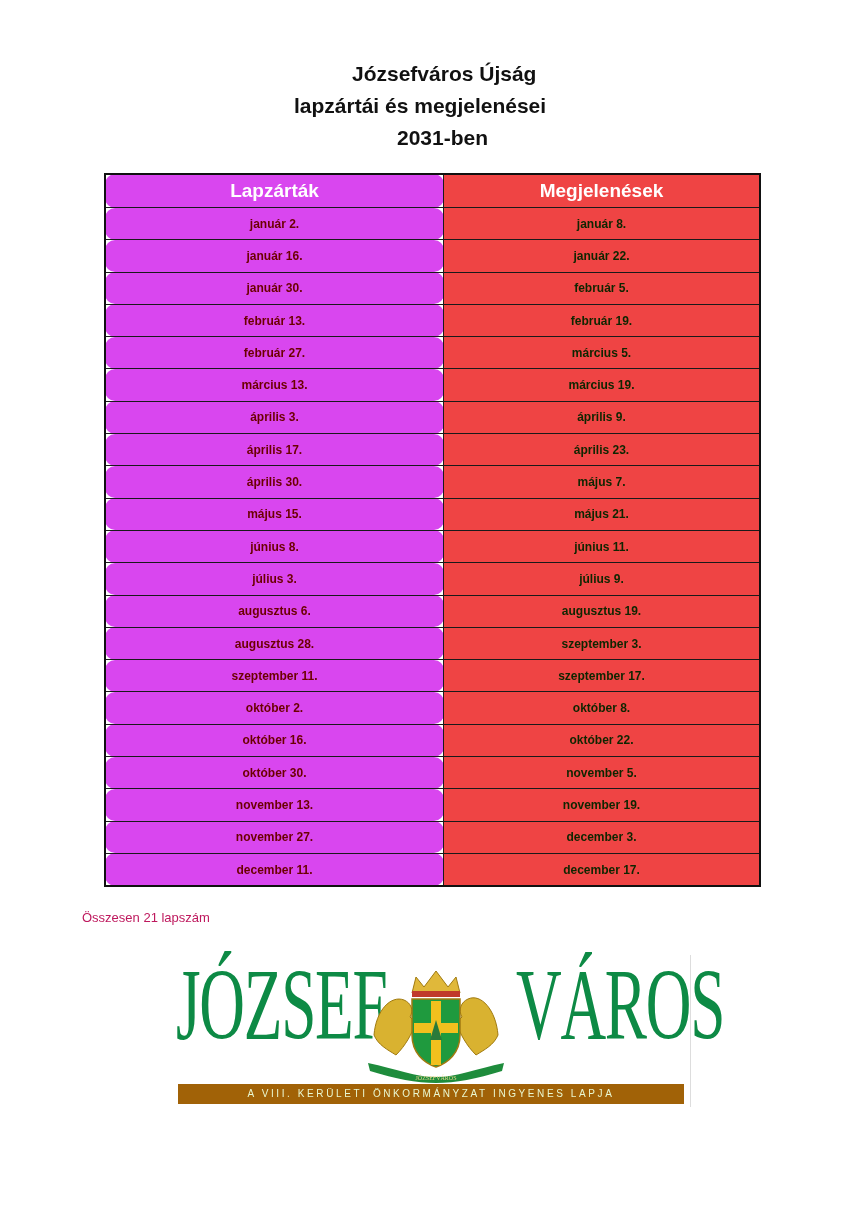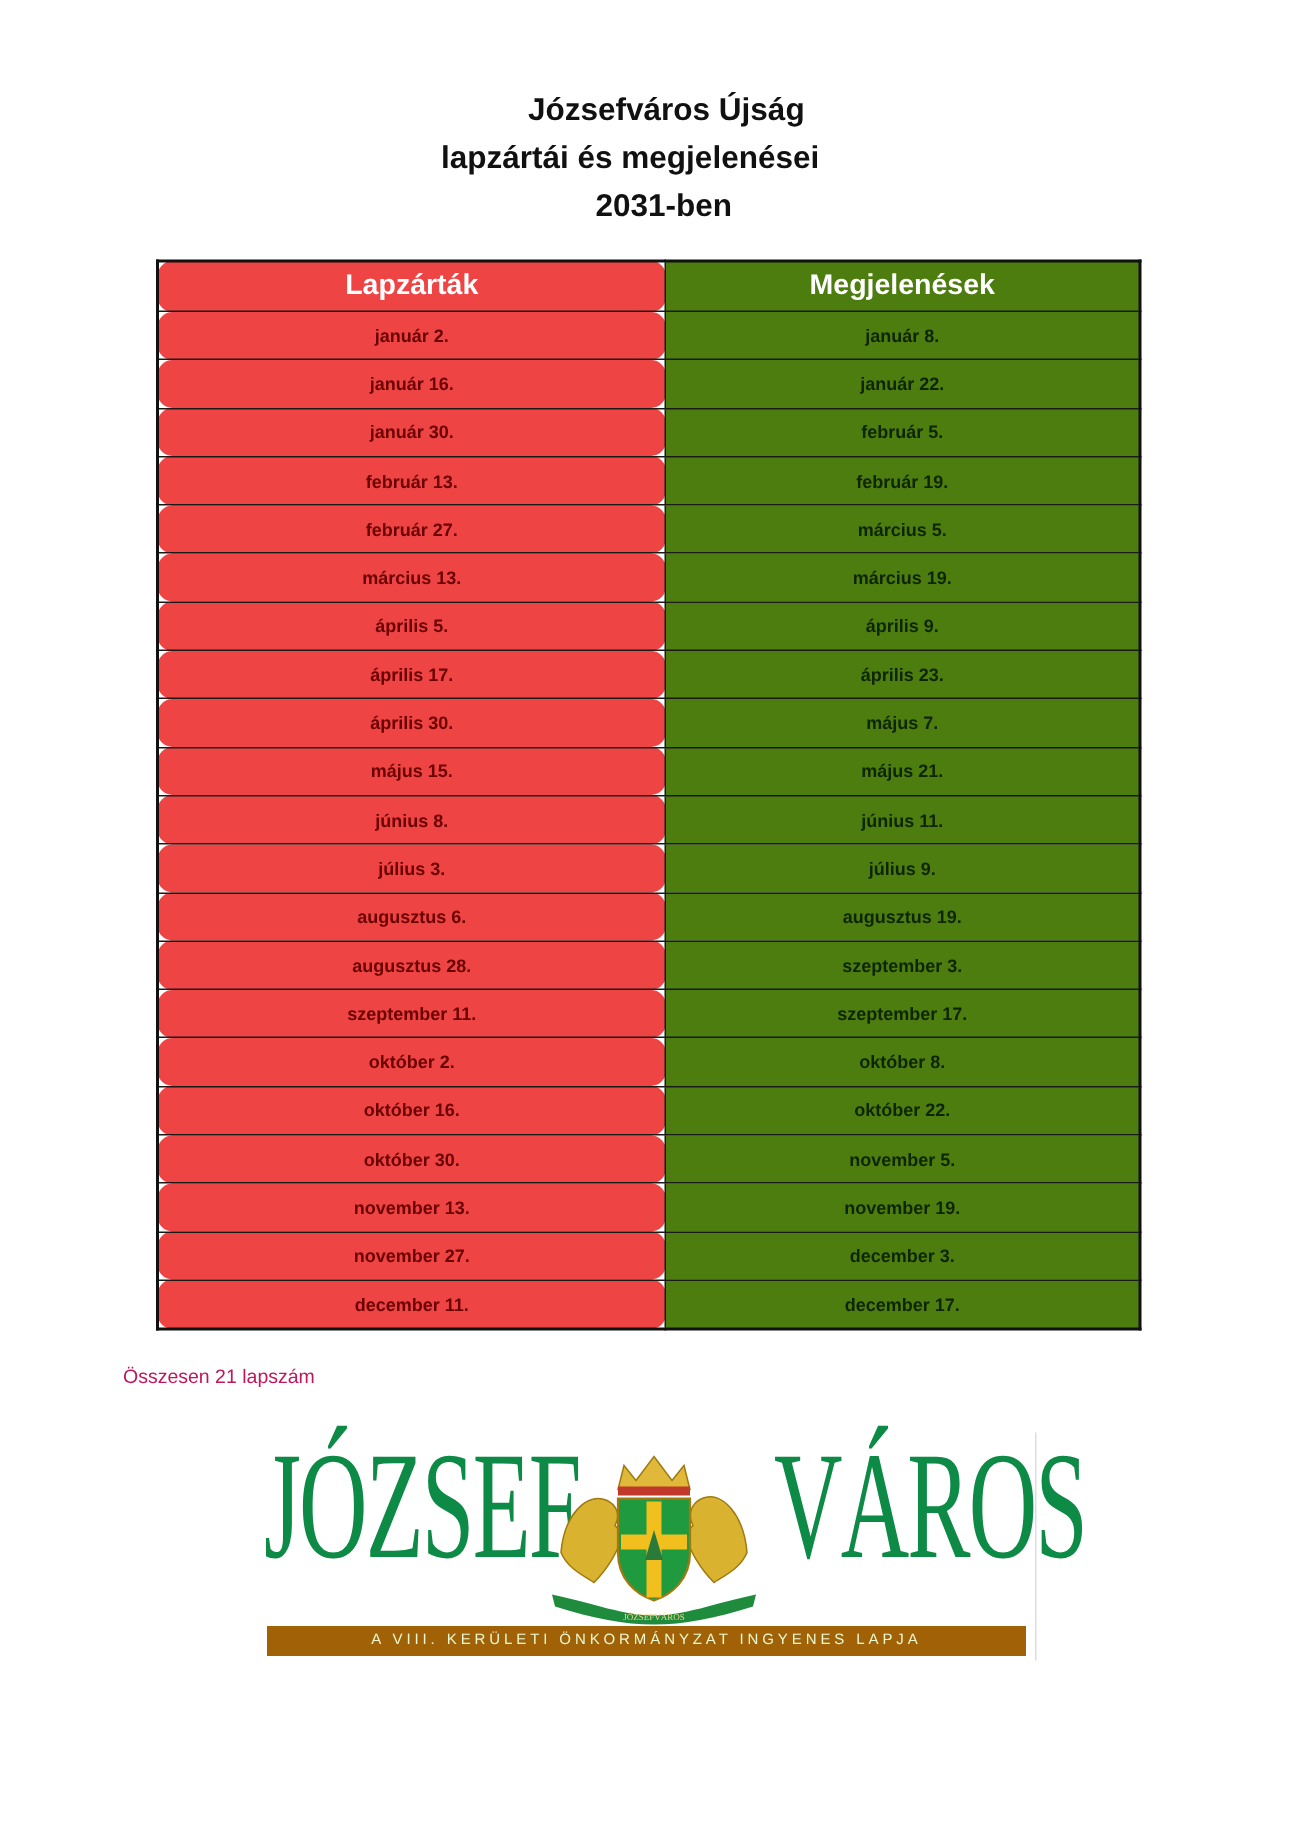--- a/index.html
+++ b/index.html
@@ -6,22 +6,22 @@
     body { width: 860px; height: 1215px; position: relative; overflow: hidden; font-family: "Liberation Sans", sans-serif; }
     .title-block { position: absolute; top: 58px; left: 0; width: 860px; font-family: "Liberation Sans", sans-serif; font-weight: bold; color: #111; font-size: 21px; line-height: 32px; }
     .title-line { position: absolute; white-space: nowrap; }
     .t1 { left: 352px; top: 0; }
     .t2 { left: 294px; top: 32px; }
     .t3 { left: 397px; top: 64px; }
 
     table.sched { position: absolute; left: 104px; top: 173px; width: 657px; border-collapse: collapse; border: 2px solid #111; }
     table.sched th, table.sched td { border: 1px solid #1a1a1a; height: 31.3px; padding: 0; text-align: center; font-family: "Liberation Sans", sans-serif; font-weight: bold; font-size: 12px; }
     table.sched th { font-size: 19px; color: #ffffff; height: 32px; }
-    .col-red { background: #ef4444; color: #6b0000; width: 337px; border-radius: 10px; }
-    .col-green { background: #4d7c0f; color: #0e2600; }
+    .col-red { background: #d946ef; color: #6b0000; width: 337px; border-radius: 10px; }
+    .col-green { background: #ef4444; color: #0e2600; }
     th.col-red { color: #ffffff; }
     th.col-green { color: #f4ffe8; }
 
     .total { position: absolute; left: 82px; top: 910px; font-size: 13px; color: #be185d; font-family: "Liberation Sans", sans-serif; }
 
     .logo { position: absolute; left: 176px; top: 955px; width: 512px; height: 152px; }
     .logo-word { position: absolute; top: 0; font-family: "Liberation Serif", serif; color: #0d8a45; font-size: 102px; line-height: 100px; letter-spacing: -2px; transform: scaleX(0.62); transform-origin: left top; white-space: nowrap; }
     .w1 { left: 0; }
     .w2 { left: 340px; }
     .logo-band { position: absolute; left: 2px; top: 129px; width: 506px; height: 20px; background: #a16207; color: #eaf8d0; font-family: "Liberation Sans", sans-serif; font-size: 10px; letter-spacing: 2.6px; text-align: center; line-height: 20px; }
@@ -63,21 +63,21 @@
       </tr>
       <tr>
         <td class="col-red">február 27.</td>
         <td class="col-green">március 5.</td>
       </tr>
       <tr>
         <td class="col-red">március 13.</td>
         <td class="col-green">március 19.</td>
       </tr>
       <tr>
-        <td class="col-red">április 5.</td>
+        <td class="col-red">április 3.</td>
         <td class="col-green">április 9.</td>
       </tr>
       <tr>
         <td class="col-red">április 17.</td>
         <td class="col-green">április 23.</td>
       </tr>
       <tr>
         <td class="col-red">április 30.</td>
         <td class="col-green">május 7.</td>
       </tr>

